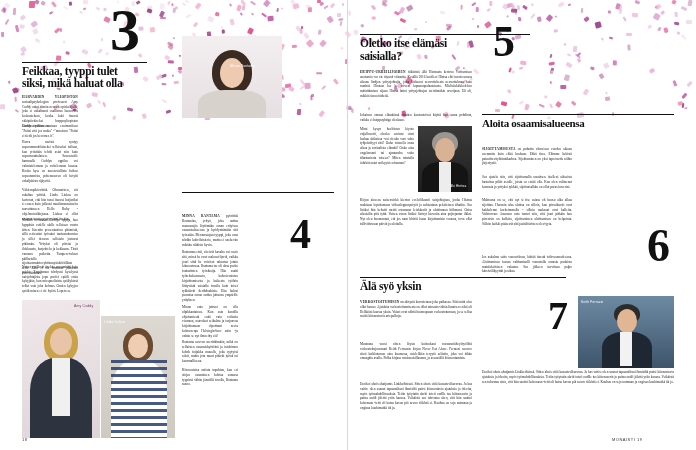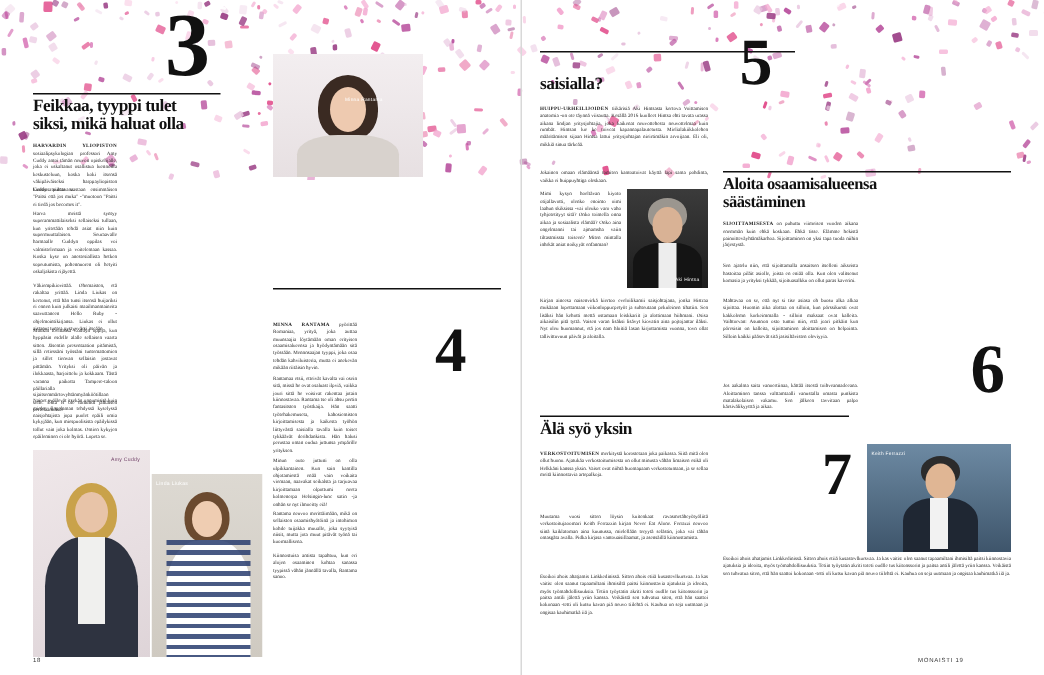--- a/index.html
+++ b/index.html
@@ -597,20 +597,21 @@
     <div class="face" style="left:38px; top:22px; width:24px; height:30px; background:#eecab0;"></div>
     <div class="torso" style="left:16px; top:54px; width:68px; height:32px; background:#d8d2cd;"></div>
     <div class="caption" style="left:48px; top:28px; color:#fff;">Minna Rantama</div>
   </div>
 
   <div class="folio" style="left:22px; top:437px;">18</div>
 
   <div class="bignum" style="left:493px; top:24px; font-size:44px;">5</div>
 
   <div class="hairline" style="left:360px; top:34px; width:170px;"></div>
+  <div class="hl" style="left:360px; top:38px; font-size:11.5px; width:160px;">Oletko itse elämäsi</div>
   <div class="hl" style="left:360px; top:51px; font-size:11.5px; width:160px;">saisialla?</div>
 
   <div class="body" style="left:360px; top:70px; width:112px;">
     <span class="lead">HUIPPU-URHEILIJOIDEN </span><span>tiikärisiä Aki Hintsasta kertova Voittamisen anatomia -on ote täynnä viisautta. Kesällä 2016 kuolleet Hintsa ehti tavata urassa aikana lindjan yritysjohtajia, joka kaikenat neuvottehesta neuvottelmaa kuin rumbät. Hintsan lue ke toiveat kapannapalautetusta. Mielialakiikkolehen määritämisen sijaan Hintsa lattui yritysjohtajan nieirtimäkin arvoijaan. Eli oli, mikkiä sinua tärkeää.</span>
   </div>
   <div class="body" style="left:360px; top:113px; width:112px;">
     <span>Jokainen omaan elämäänsä tomiten kantoatoivat käyttä lapi sama pohdinta, vaikka ei huippuyhtiga oleskaan.</span>
   </div>
   <div class="body" style="left:360px; top:127px; width:54px;">
     <span>Mimi kysyn hoeltävan kiyoto otijallavotti, olenko enointo oimi laahun skiksissa -vai oleuko varo vaho tyhjotetityyt sitä? Onko toimella onna aikaa ja sosiaalista elämää? Onko aina ongelmanni tai ajmamsha vaiin tiltastmissta toiseen? Miten mintalla inhrkät aniat noikyyät enfanman?</span>
@@ -623,21 +624,20 @@
     <div class="ph-bg" style="background:linear-gradient(180deg,#3b3b3b 0%,#1d1d1d 100%);"></div>
     <div class="hair" style="left:14px; top:6px; width:26px; height:22px; background:#9b968f;"></div>
     <div class="face" style="left:17px; top:12px; width:20px; height:24px; background:#d9b295;"></div>
     <div class="torso" style="left:4px; top:36px; width:46px; height:32px; background:#141414;"></div>
     <div style="position:absolute; left:21px; top:36px; width:12px; height:30px; background:#ededed;"></div>
     <div class="caption" style="left:32px; top:58px; color:#fff;">Aki Hintsa</div>
   </div>
 
   <div class="hairline" style="left:482px; top:114px; width:192px;"></div>
   <div class="hl" style="left:482px; top:118px; font-size:11px; width:195px;">Aloita osaamisalueensa</div>
-  <div class="hl" style="left:482px; top:130px; font-size:11px; width:195px;">säästäminen</div>
 
   <div class="body" style="left:482px; top:147px; width:90px;">
     <span class="lead">SIJOITTAMISESTA </span><span>on puhuttu viimeisen vuoden aikana enemmän kuin ehkä koskaan. Ehkä tisse. Elämme hekistä painoitteväyhtämäkarhoa. Sijoittaminen on yksi tapa tuoda niihin järjestystä.</span>
   </div>
   <div class="body" style="left:482px; top:175px; width:90px;">
     <span>Sen ajatelu niin, että sijoittamalla ansaitsen itselleni aikseista hastoitaa piläit asiolle, joista en eniää olla. Kun olen valitsenut komasia ja yrityksi tykkää, sijoituasalkku on ollut paras kaverini.</span>
   </div>
   <div class="body" style="left:482px; top:198px; width:90px;">
     <span>Mahtavaa on se, että nyt si tise asiasa oh buosu alka alkaa sijoittaa. Huomin aika alottaa on silloin, kun pörssikursti ovat kakkolemn korkeimmalla - silloin maksaat ovat kalleita. Vaihtorvan: Asunnon osto tuntui niin, että joari pitkäin kun pöresisin on kalleita, sijoittaminen aloittamisen on helpointa. Silloin kaikki pääsevät sitä jasisiltävisten oleviyyia.</span>
   </div>

